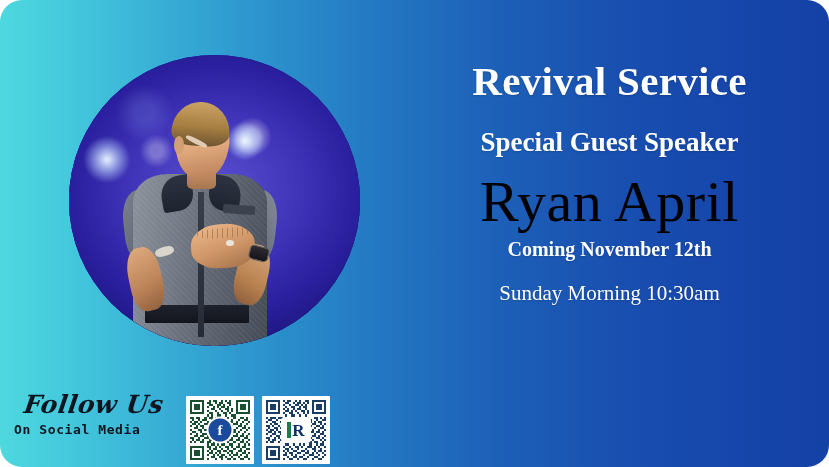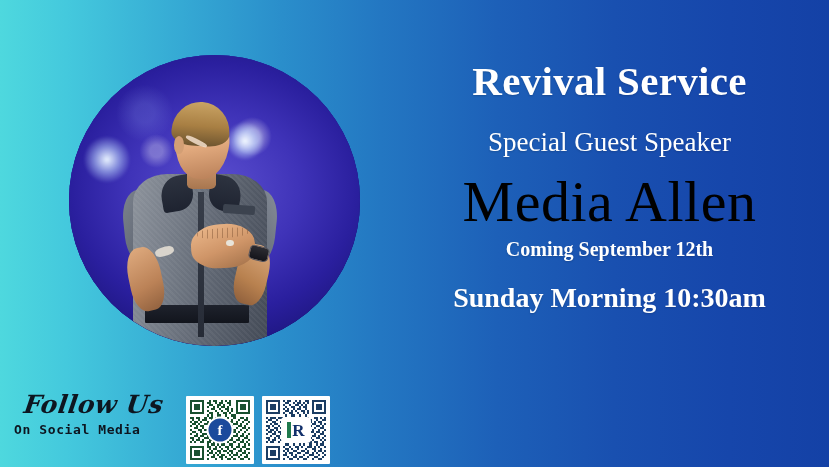--- a/index.html
+++ b/index.html
@@ -17,20 +17,21 @@
         #4ed8de 0%,
         #44c9dd 8%,
         #35a9d4 22%,
         #2a8ecb 34%,
         #2377c2 46%,
         #1d60b8 60%,
         #1950b0 74%,
         #1646ab 88%,
         #1441a6 100%);
     overflow:hidden;
+    border-radius:22px;
   }
 
   
   .photo-circle {
     position:absolute;
     left:69px; top:55px;
     width:291px; height:291px;
     border-radius:50%;
     overflow:hidden;
     background:#1a1f8c;
@@ -205,43 +206,43 @@
   .title {
     font-size:41px;
     font-weight:bold;
     line-height:1.06;
     letter-spacing:0.3px;
     text-shadow:0 1px 2px rgba(0,0,0,0.18);
   }
   .subtitle {
     margin-top:25px;
     font-size:27px;
-    font-weight:normal;
+    font-weight:bold;
     line-height:1.1;
     text-shadow:0 1px 2px rgba(0,0,0,0.18);
   }
   .speaker-name {
     margin-top:14px;
     font-size:58px;
     font-weight:normal;
     line-height:1.04;
     color:#000000;
     letter-spacing:0.5px;
   }
   .coming {
     margin-top:6px;
     font-size:20px;
     font-weight:bold;
     line-height:1.15;
     text-shadow:0 1px 2px rgba(0,0,0,0.18);
   }
   .times {
     margin-top:19px;
-    font-size:28px;
-    font-weight:bold;
+    font-size:21px;
+    font-weight:normal;
     line-height:1.32;
     text-shadow:0 1px 2px rgba(0,0,0,0.18);
   }
 
   
   .follow {
     position:absolute;
     left:14px; top:392px;
     width:175px;
     color:#0d1620;
@@ -345,22 +346,22 @@
       <div class="knuckles"></div>
       <div class="ringsp"></div>
       <div class="bracelet"></div>
       <div class="watch"></div>
     </div>
   </div>
 
   <div class="copy">
     <div class="title">Revival Service</div>
     <div class="subtitle">Special Guest Speaker</div>
-    <div class="speaker-name">Media Allen</div>
-    <div class="coming">Coming September 12th</div>
+    <div class="speaker-name">Ryan April</div>
+    <div class="coming">Coming November 12th</div>
     <div class="times">
       <div>Sunday Morning 10:30am</div>
     </div>
   </div>
 
   <div class="follow">
     <div class="follow-main">Follow Us</div>
     <div class="follow-sub">On Social Media</div>
   </div>
 

